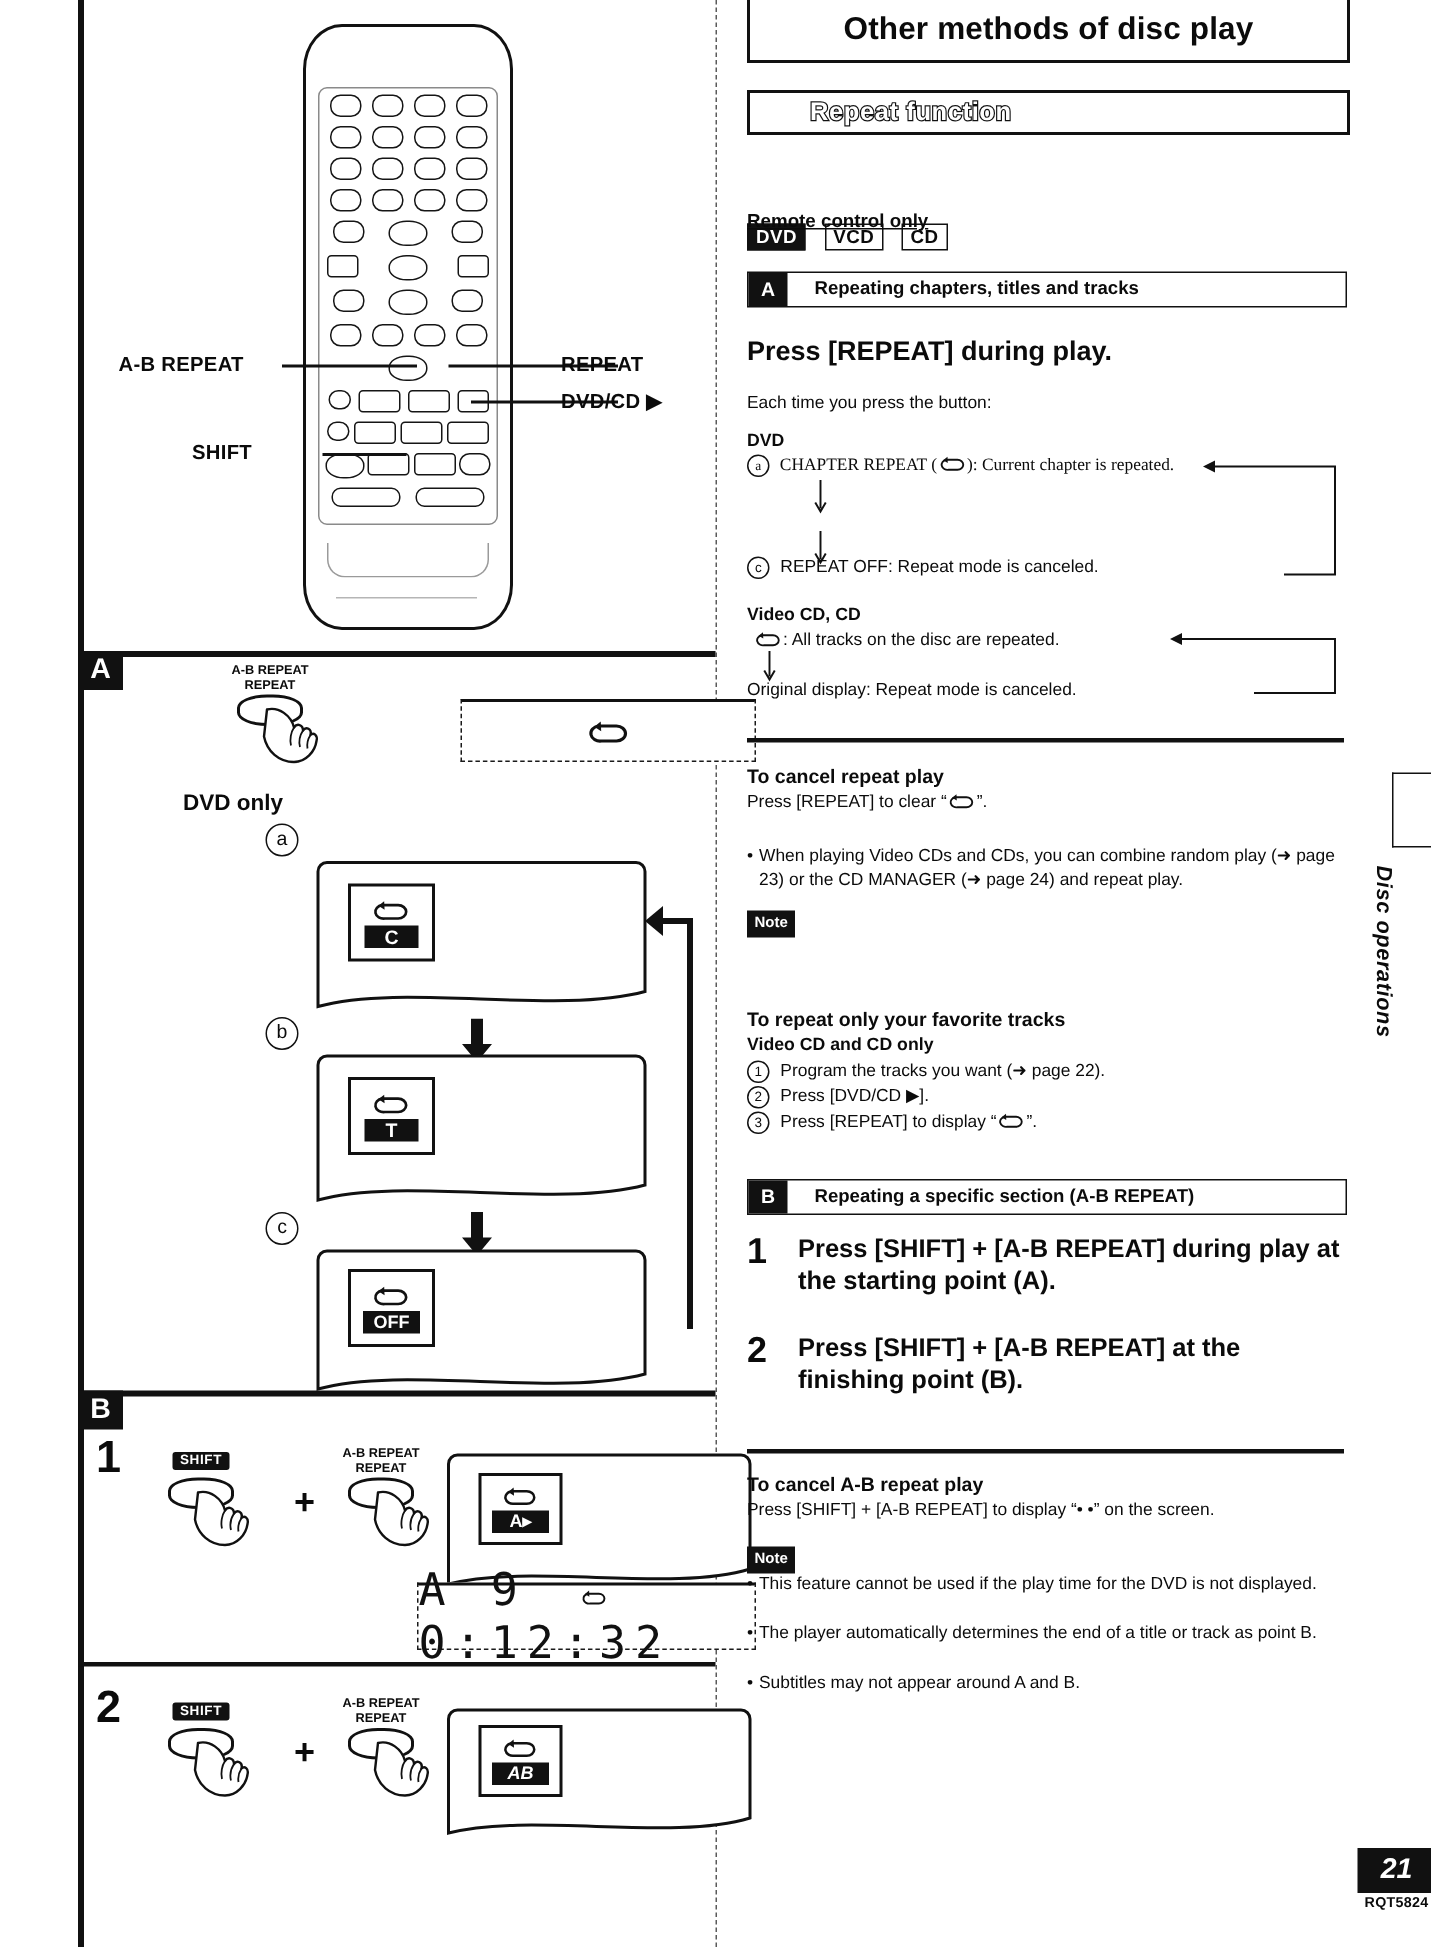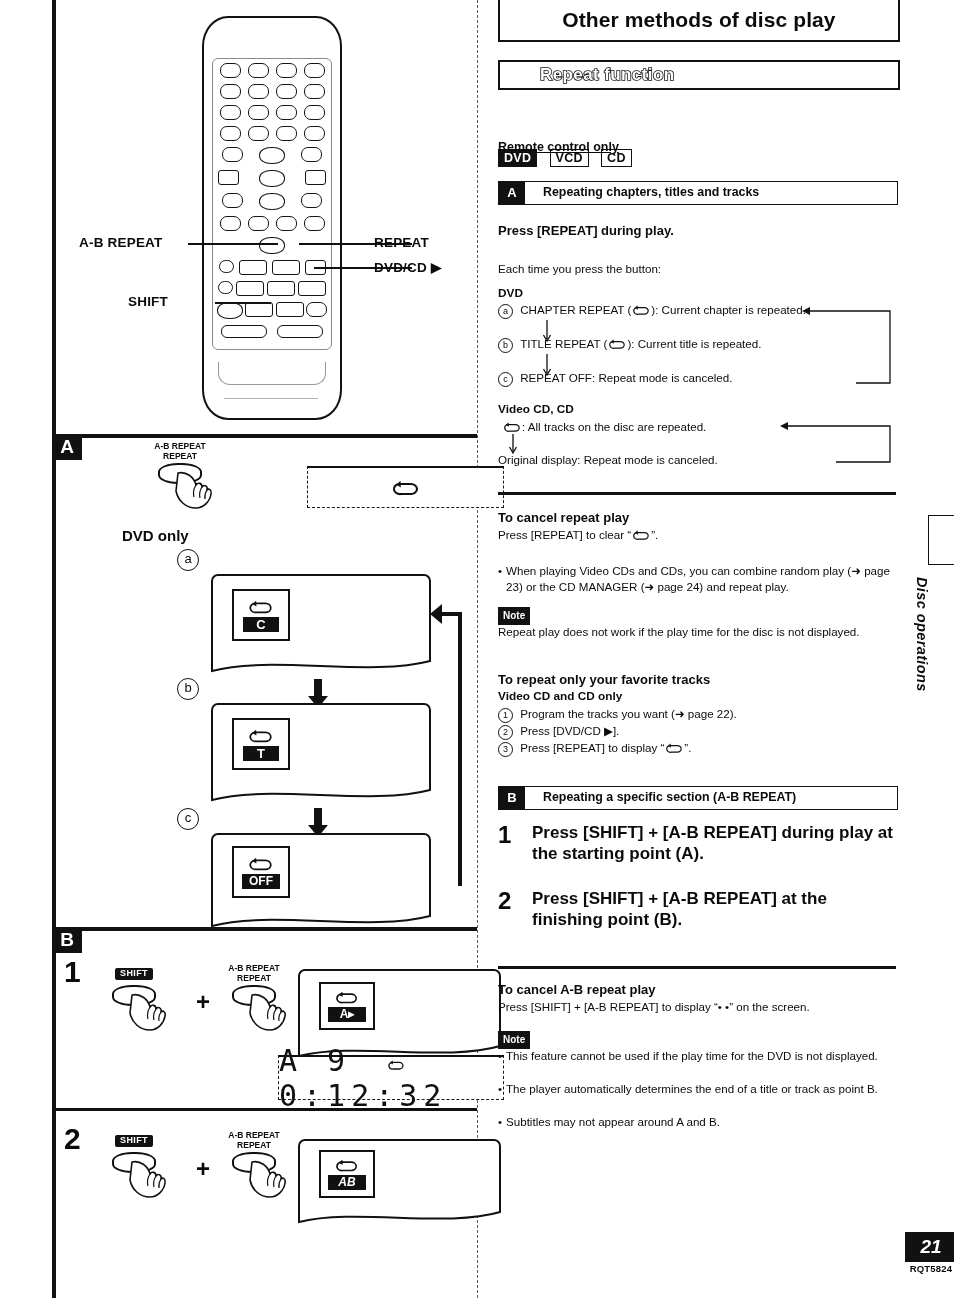--- a/index.html
+++ b/index.html
@@ -146,21 +146,21 @@
   .sec-head{
     position:absolute;left:0;width:398px;height:22px;border:1.6px solid #111;
     display:flex;align-items:center;
   }
   .sec-head .chip{
     width:26px;height:100%;background:#111;color:#fff;
     font-weight:bold;font-size:13px;text-align:center;line-height:22px;flex:0 0 auto;
   }
   .sec-head .txt{margin-left:18px;font-weight:bold;font-size:12.4px;}
 
-  .step-title{font-size:13px;font-weight:bold;}
+  .step-title{font-size:18px;font-weight:bold;}
 
   .note-chip{
     display:inline-block;background:#111;color:#fff;font-weight:bold;
     font-size:10px;padding:2px 5px;line-height:14px;
   }
 
   .hr-thick{position:absolute;left:0;width:398px;height:3px;background:#111;}
 
   .numstep{position:absolute;display:flex;}
   .numstep .n{font-size:24px;font-weight:bold;width:34px;flex:0 0 34px;line-height:1.05;}
@@ -508,39 +508,32 @@
       <div class="chip">A</div>
       <div class="txt">Repeating chapters, titles and tracks</div>
     </div>
 
     <div class="abs step-title" style="left:0;top:222px;">Press [REPEAT] during play.</div>
 
     <div class="abs" style="left:0;top:261px;font-size:11.6px;">Each time you press the button:</div>
 
     <div class="abs bold" style="left:0;top:285px;font-size:11.8px;">DVD</div>
 
-    <div class="abs" style="left:0;top:302px;width:400px;">
+    <div class="abs" style="left:0;top:302px;width:400px;font-family:Liberation Serif, serif;">
       <span class="circ">a</span>
       <span style="margin-left:4px;">CHAPTER REPEAT (</span><svg class="glyph" width="20" height="12" viewBox="0 0 24 14">
           <path d="M7 4 H16 A4.6 4 0 0 1 16 12 H9 A4.6 4 0 0 1 7 4 Z" fill="none" stroke="#111" stroke-width="1.5"></path>
           <path d="M8 1.5 L4.5 4.3 L8.2 6.6 Z" fill="#111"></path>
         </svg><span>):  Current chapter is repeated.</span>
     </div>
 
     <svg class="abs" style="left:44px;top:320px;" width="10" height="24" viewBox="0 0 10 24">
       <path d="M5 0 V19 M1.5 15 L5 21 L8.5 15" fill="none" stroke="#111" stroke-width="1.3"></path>
     </svg>
 
-    <div class="abs" style="left:0;top:336px;width:400px;">
-      <span class="circ">b</span>
-      <span style="margin-left:4px;">TITLE REPEAT (</span><svg class="glyph" width="20" height="12" viewBox="0 0 24 14">
-          <path d="M7 4 H16 A4.6 4 0 0 1 16 12 H9 A4.6 4 0 0 1 7 4 Z" fill="none" stroke="#111" stroke-width="1.5"></path>
-          <path d="M8 1.5 L4.5 4.3 L8.2 6.6 Z" fill="#111"></path>
-        </svg><span>):  Current title is repeated.</span>
-    </div>
 
     <svg class="abs" style="left:44px;top:354px;" width="10" height="24" viewBox="0 0 10 24">
       <path d="M5 0 V19 M1.5 15 L5 21 L8.5 15" fill="none" stroke="#111" stroke-width="1.3"></path>
     </svg>
 
     <div class="abs" style="left:0;top:370px;width:400px;">
       <span class="circ">c</span>
       <span style="margin-left:4px;">REPEAT OFF:  Repeat mode is canceled.</span>
     </div>
 
@@ -581,21 +574,20 @@
     </div>
 
     <div class="abs" style="left:0;top:563px;width:398px;display:flex;">
       <span style="flex:0 0 8px;">•</span>
       <span>When playing Video CDs and CDs, you can combine random play (➜ page 23) or the CD MANAGER (➜ page 24) and repeat play.</span>
     </div>
 
     <div class="abs" style="left:0;top:607px;">
       <span class="note-chip">Note</span>
     </div>
-    <div class="abs" style="left:0;top:624px;width:398px;text-align:justify;">Repeat play does not work if the play time for the disc is not displayed.</div>
 
     <div class="abs bold" style="left:0;top:671px;font-size:13px;">To repeat only your favorite tracks</div>
     <div class="abs bold" style="left:0;top:688px;font-size:11.8px;">Video CD and CD only</div>
 
     <div class="abs" style="left:0;top:706px;">
       <span class="circ">1</span>
       <span style="margin-left:4px;">Program the tracks you want (➜ page 22).</span>
     </div>
     <div class="abs" style="left:0;top:723px;">
       <span class="circ">2</span>

